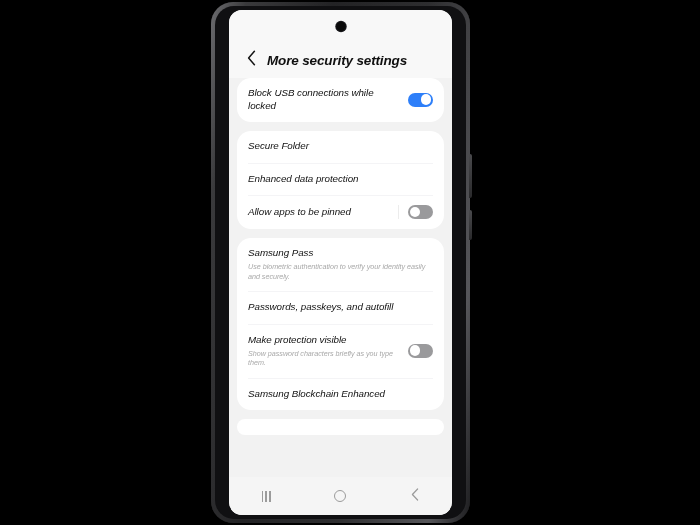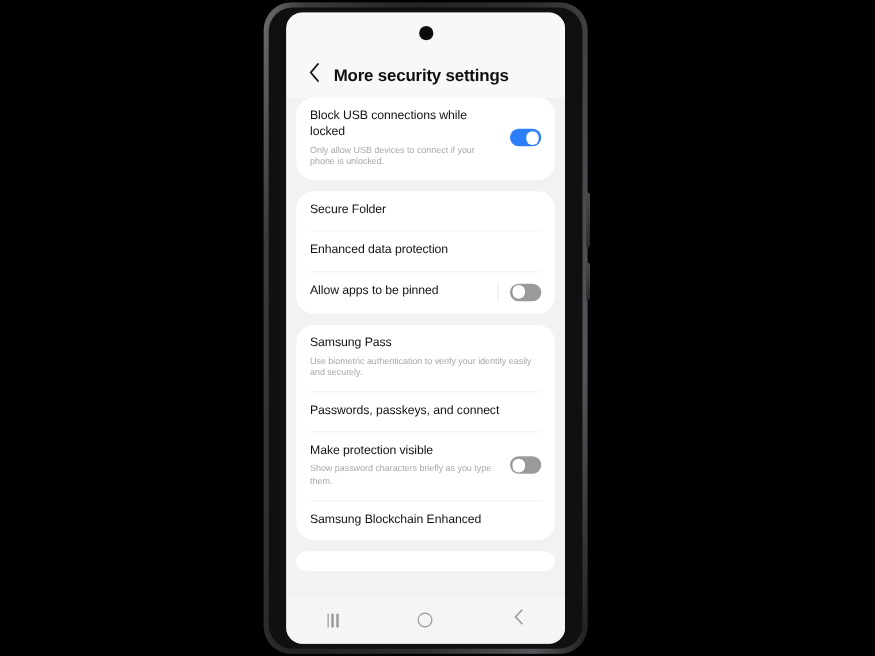--- a/index.html
+++ b/index.html
@@ -56,20 +56,21 @@
   
   #screen {
     position: absolute;
     left: 18px;
     top: 8px;
     width: 223px;
     height: 505px;
     border-radius: 13px;
     background: #f2f2f2;
     overflow: hidden;
+    font-style: italic;
   }
   #camera {
     position: absolute;
     left: 50%;
     top: 12px;
     transform: translateX(-50%);
     width: 9px;
     height: 9px;
     border-radius: 50%;
     background: #0a0a0a;
@@ -250,21 +251,20 @@
       </div>
       <div id="appbar-title">More security settings</div>
     </div>
 
     <div id="content">
 
       <div class="card">
         <div class="row">
           <div class="row-text">
             <div class="row-title">Block USB connections while locked</div>
-            <div class="row-sub">Only allow USB devices to connect if your phone is unlocked.</div>
           </div>
           <div class="toggle-wrap">
             <div class="switch on">
               <div class="knob"></div>
             </div>
           </div>
         </div>
       </div>
 
       <div class="card">
@@ -298,21 +298,21 @@
         <div class="row">
           <div class="row-text">
             <div class="row-title">Samsung Pass</div>
             <div class="row-sub">Use biometric authentication to verify your identity easily and securely.</div>
           </div>
         </div>
         <div class="divider"></div>
 
         <div class="row">
           <div class="row-text">
-            <div class="row-title">Passwords, passkeys, and connect</div>
+            <div class="row-title">Passwords, passkeys, and autofill</div>
           </div>
         </div>
         <div class="divider"></div>
 
         <div class="row">
           <div class="row-text">
             <div class="row-title">Make protection visible</div>
             <div class="row-sub">Show password characters briefly as you type them.</div>
           </div>
           <div class="toggle-wrap">

